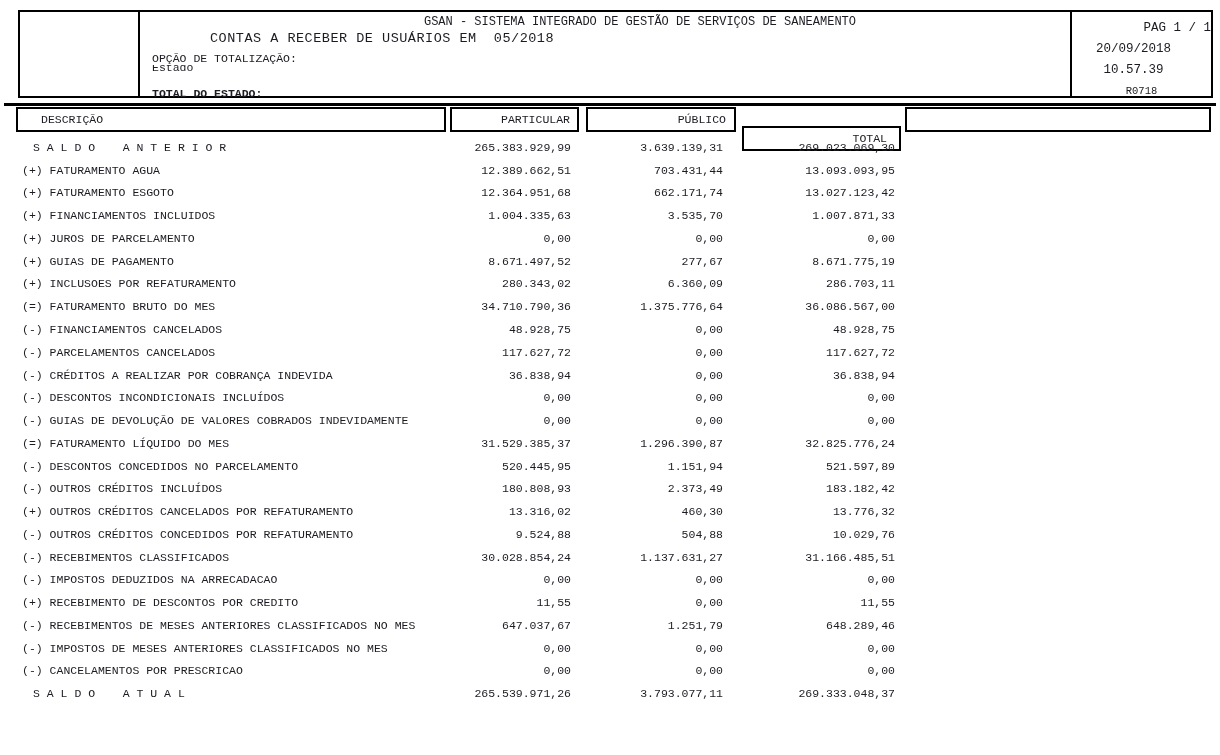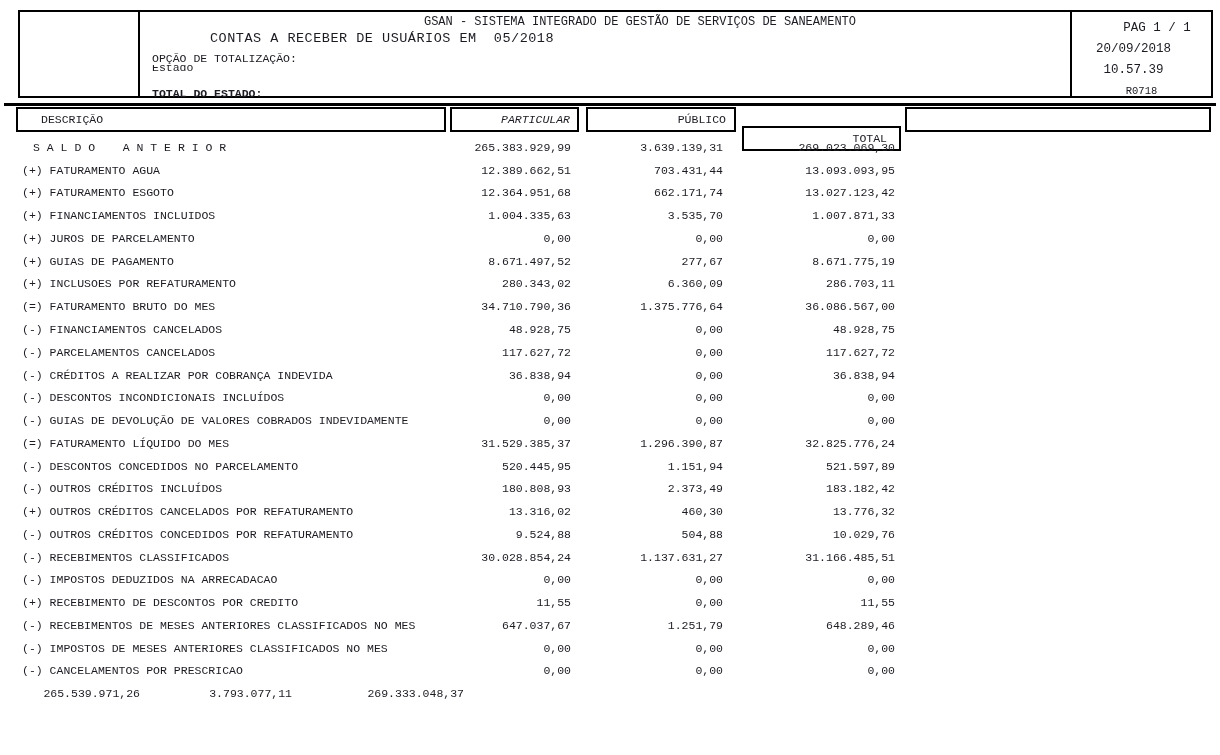--- a/index.html
+++ b/index.html
@@ -18,34 +18,34 @@
   }
   .logo-cell { width:120px; border-right:2px solid #000; }
   .mid-cell  { flex:1; position:relative; font-size:11.5px; }
   .sys-line  { position:absolute; top:3px; left:0; right:0; text-align:center; padding-left:70px; white-space:pre; font-size:12px; }
   .report-title { position:absolute; top:19px; left:0; right:0; text-align:left; padding-left:70px; white-space:pre; font-weight:normal; font-size:13.5px; letter-spacing:.5px; }
   .opt-label { position:absolute; top:40px; left:12px; white-space:pre; }
   .opt-value-clip { position:absolute; top:53px; left:12px; height:8px; overflow:hidden; }
   .opt-value-clip span { display:block; margin-top:-4px; }
   .total-label { position:absolute; top:75px; left:12px; font-weight:bold; white-space:pre; }
   .right-cell { width:141px; border-left:2px solid #000; padding-top:6px; font-size:12.5px; line-height:21px; }
-  .pag-line  { text-align:center; padding-left:22px; white-space:pre;margin-left:9px; }
+  .pag-line  { text-align:right; padding-left:22px; white-space:pre;margin-left:9px; }
   .date-line, .time-line { text-align:center; padding-right:16px; }
   .code-line { text-align:center; padding-right:0; font-size:10.5px; }
 
   
   .top-rule { position:absolute; left:4px; top:103px; width:1212px; height:3px; background:#000; }
 
   
   .th-box {
     position:absolute; top:107px; height:25px;
     border:2px solid #000; font-size:11.5px; line-height:21px; white-space:pre;
   }
   .th-desc  { left:16px;  width:430px; padding-left:23px;  text-align:left; }
-  .th-part  { left:450px; width:129px; padding-right:7px; text-align:right;font-style:italic; }
+  .th-part  { left:450px; width:129px; padding-right:7px; text-align:right; }
   .th-pub   { left:586px; width:150px; padding-right:8px; text-align:right; }
   .th-total { left:742px; width:159px; padding-right:12px; text-align:right;margin-top:19px; }
   .th-empty { left:905px; width:306px; }
 
   
   .tbody { position:absolute; left:16px; top:136px; width:1195px; }
   .trow  { display:flex; height:22.77px; align-items:center; font-size:11.5px; }
   .cell  { white-space:pre; overflow:visible; }
   .desc       { width:431px; padding-left:6px; }
   .num        { text-align:right; }
@@ -248,17 +248,18 @@
   </div>
 
   <div class="trow">
     <div class="cell desc">(-) CANCELAMENTOS POR PRESCRICAO</div>
     <div class="cell num particular">0,00</div>
     <div class="cell num publico">0,00</div>
     <div class="cell num total">0,00</div>
   </div>
 
   <div class="trow saldo">
+    <div class="cell desc">S A L D O    A T U A L</div>
     <div class="cell num particular">265.539.971,26</div>
     <div class="cell num publico">3.793.077,11</div>
     <div class="cell num total">269.333.048,37</div>
   </div>
 </div>
 
 </body></html>

